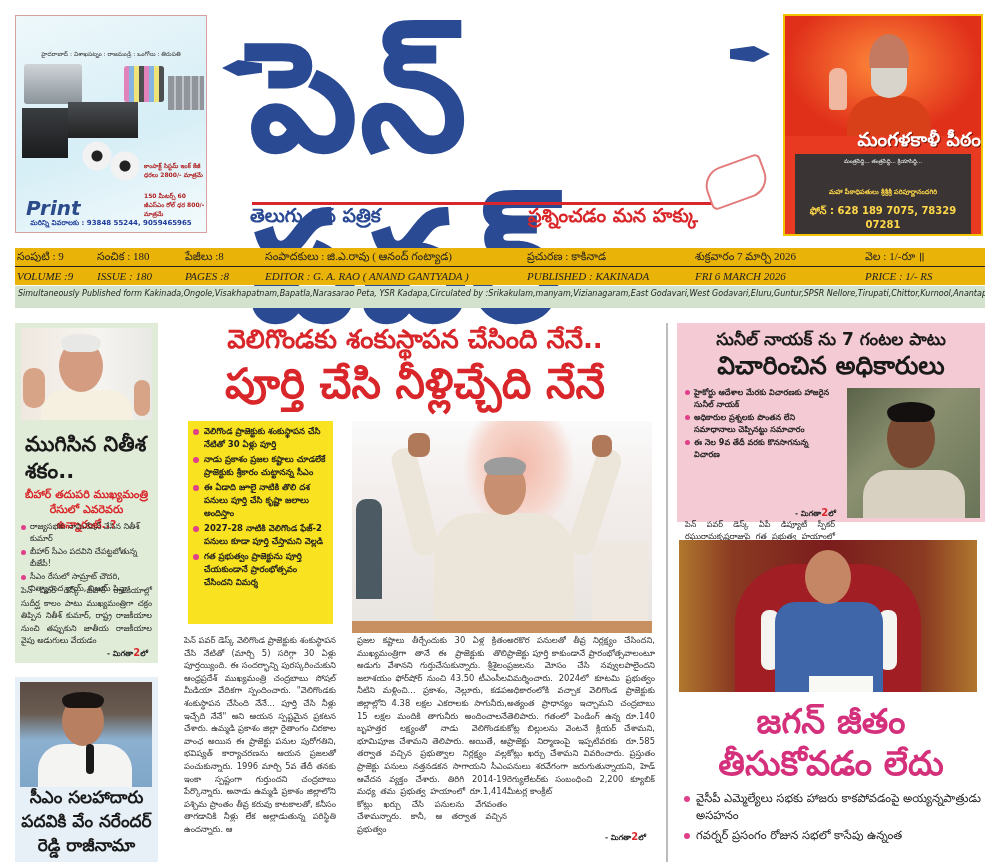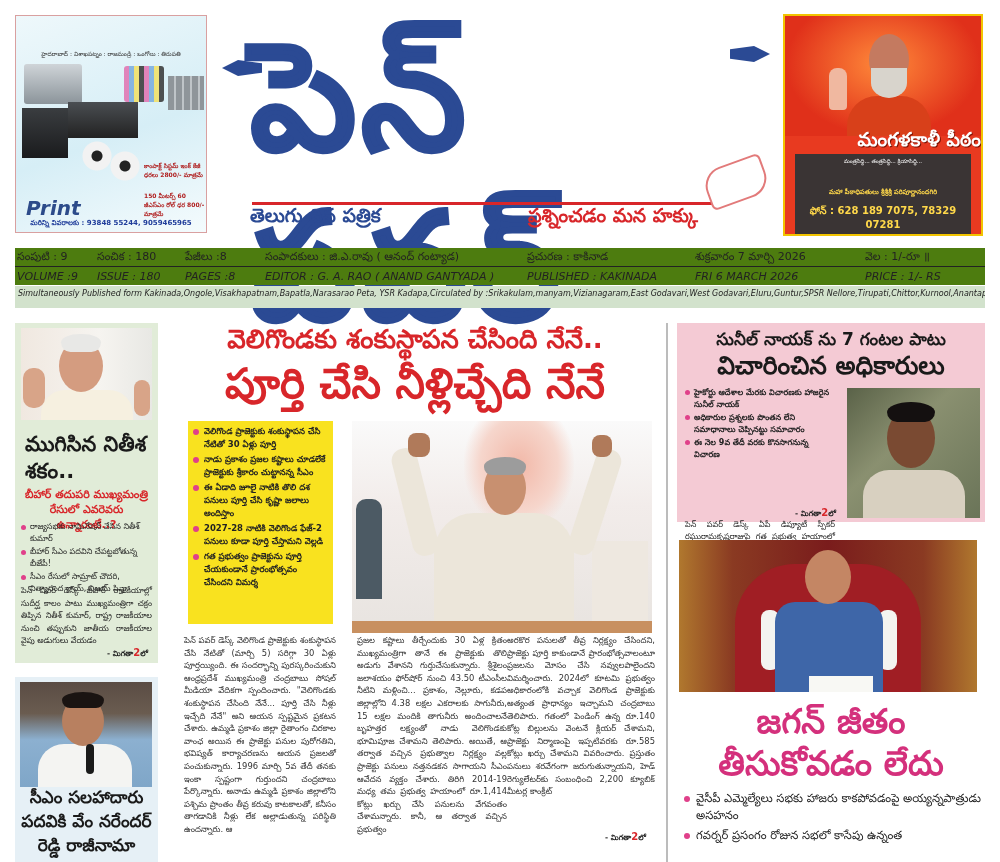--- a/index.html
+++ b/index.html
@@ -39,21 +39,21 @@
   .ad-right .sage-beard { position: absolute; left: 86px; top: 52px; width: 36px; height: 30px; border-radius: 0 0 50% 50%; background: #d8d4cc; }
   .ad-right .sage-body { position: absolute; left: 62px; top: 80px; width: 84px; height: 40px; background: #d8401a; border-radius: 30px 30px 0 0; }
   .ad-right .sage-hand { position: absolute; left: 44px; top: 52px; width: 18px; height: 42px; background: #f0b8a0; border-radius: 8px 8px 4px 4px; }
   .ad-right .ad-name { position: absolute; left: 0; right: 0; top: 112px; text-align: right; color: #fff; font-weight: bold; font-size: 19px; text-shadow: 1px 1px 0 #7a1000; }
   .ad-right .dark { position: absolute; left: 10px; right: 10px; top: 138px; bottom: 0; background: #3a3434; }
   .ad-right .ad-line { position: absolute; left: 0; right: 0; text-align: center; font-size: 5.5px; color: #fff; }
   .ad-right .ad-line.gold { color: #ffd84a; font-weight: bold; font-size: 6.5px; text-align: center; }
   .ad-right .ad-phone { position: absolute; left: 0; right: 0; bottom: 4px; text-align: center; font-size: 10px; color: #ffd84a; font-weight: bold; }
 
   
-  .infobar { position: absolute; left: 15px; width: 970px; height: 19px; background: #4d7c0f; display: flex; align-items: center; font-size: 11px; color: #222; }
+  .infobar { position: absolute; left: 15px; width: 970px; height: 19px; background: #eab308; display: flex; align-items: center; font-size: 11px; color: #222; font-family: Liberation Serif, serif; }
   .infobar.te { top: 248px; }
   .infobar.en { top: 266px; font-style: italic; border-top: 1px solid #222; }
   .infobar span { position: absolute; white-space: nowrap; }
   .circbar { position: absolute; left: 15px; top: 286px; width: 970px; height: 22px; background: #d2e2cc; font-size: 8px; font-style: italic; color: #222; padding: 3px 3px; white-space: nowrap; overflow: hidden; }
 
   
   .lcol { position: absolute; left: 15px; top: 323px; width: 143px; height: 340px; background: #e1ecd8; }
   .photo { position: absolute; overflow: hidden; }
   .photo .bg { position: absolute; inset: 0; }
   .nitish { left: 6px; top: 5px; width: 131px; height: 92px; }

